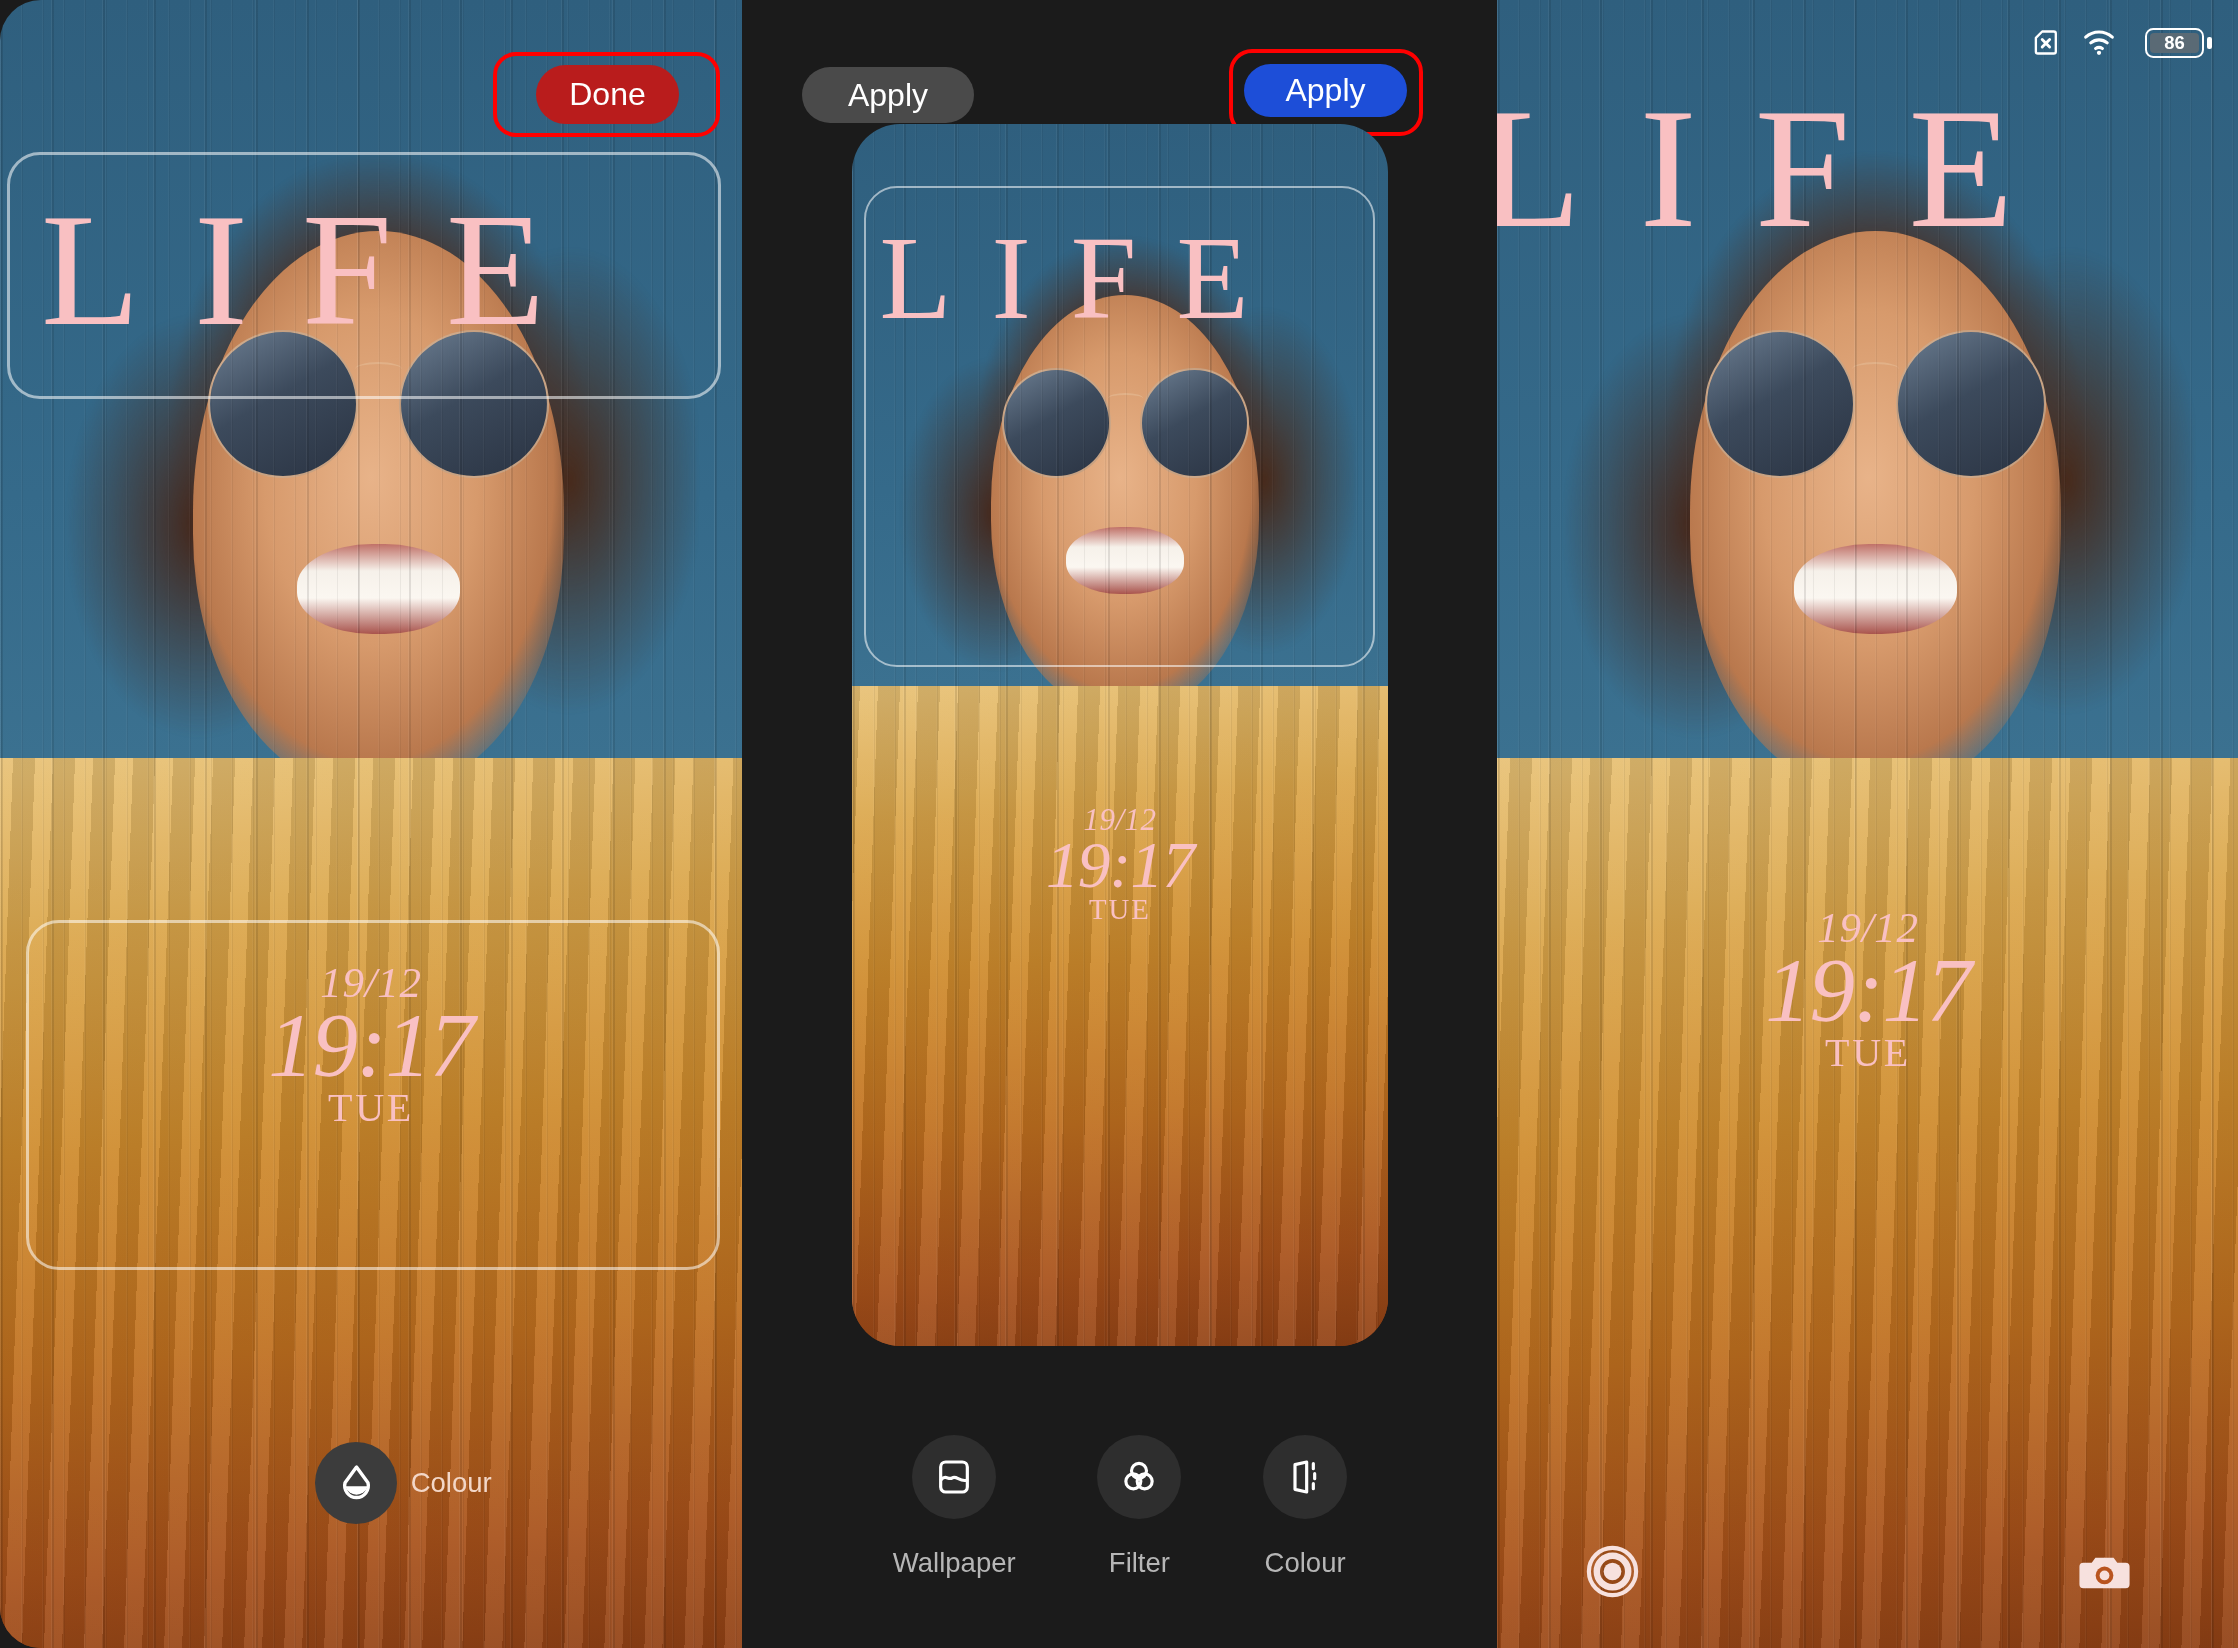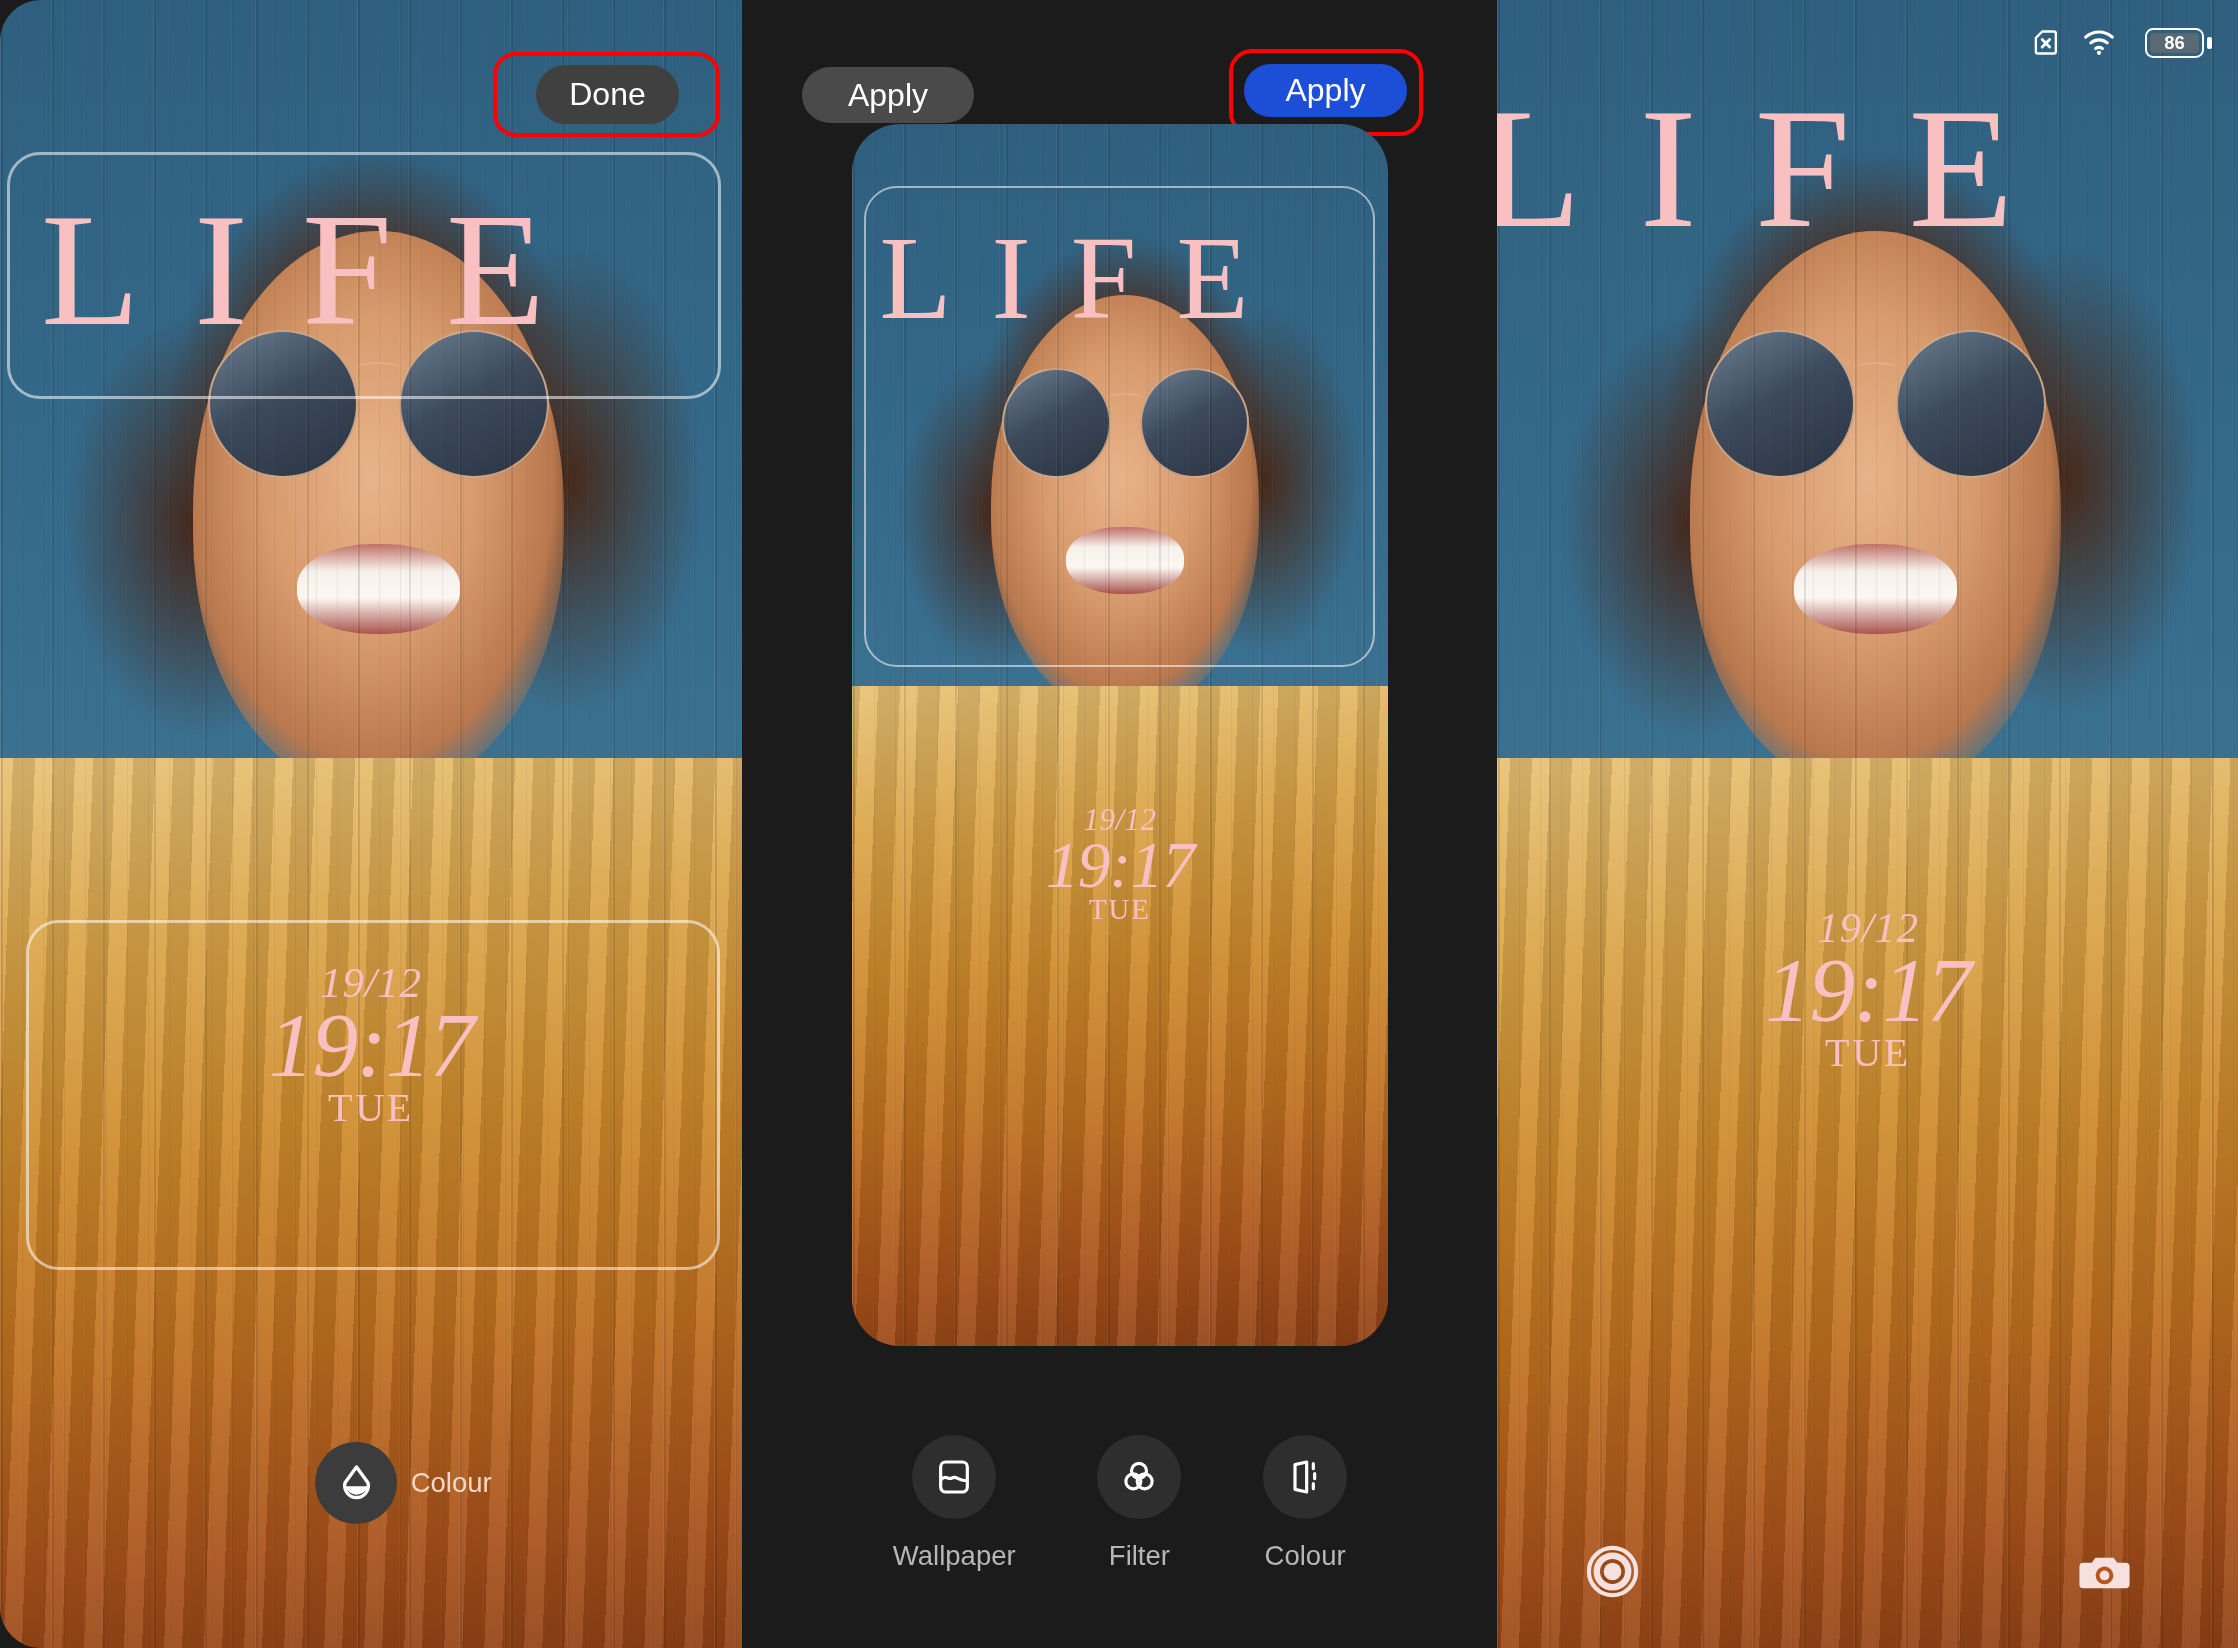--- a/index.html
+++ b/index.html
@@ -97,32 +97,32 @@
   #panel-result { position:absolute; left:1497px; top:0; width:742px; height:1648px;
                   overflow:hidden; }
 
   
   .selframe { position:absolute; border:3.4px solid rgba(255,255,255,.55);
               border-radius:33px; pointer-events:none; }
 
   
   .pill { position:absolute; display:flex; align-items:center; justify-content:center;
           border-radius:686px; color:#fff; font-size:32px; font-weight:400; }
-  #btn-done   { left:536px;  top:65px;  width:143px; height:59px; background:#404040; }
+  #btn-done   { left:536px;  top:65px;  width:143px; height:59px; background:#b91c1c; }
   #btn-cancel { left:802px; top:67px;  width:172px; height:56px; background:#4a4a4a; }
   #btn-apply  { left:1244px; top:64px;  width:163px; height:53px; background:#1d4ed8; }
 
   .hl { position:absolute; border:4.8px solid #ff0000; border-radius:23px; pointer-events:none; }
   #hl-done  { left:493px;  top:52px;  width:227px; height:85px; }
   #hl-apply { left:1229px; top:49px;  width:194px; height:87px; }
 
   
   #toolbar { position:absolute; left:852px; top:1435px; width:536px;
              display:flex; justify-content:space-around; align-items:flex-start; }
-  .tool { display:flex; flex-direction:column; align-items:center; gap:21px; }
+  .tool { display:flex; flex-direction:column; align-items:center; gap:28px; }
   .tool .circ { width:84px; height:84px; border-radius:50%; background:#2e2e2e;
                 display:flex; align-items:center; justify-content:center; }
   .tool .lbl { font-size:27.5px; color:#b6b6b6; }
 
   
   #colour-btn { position:absolute; left:315px; top:1442px;
                 display:flex; flex-direction:row; align-items:center; gap:13.7px; }
   #colour-btn .circ { width:82px; height:82px; border-radius:50%; background:#3c3c3c;
                       display:flex; align-items:center; justify-content:center; }
   #colour-btn .lbl { font-size:27.5px; color:#f3d7c8; }

